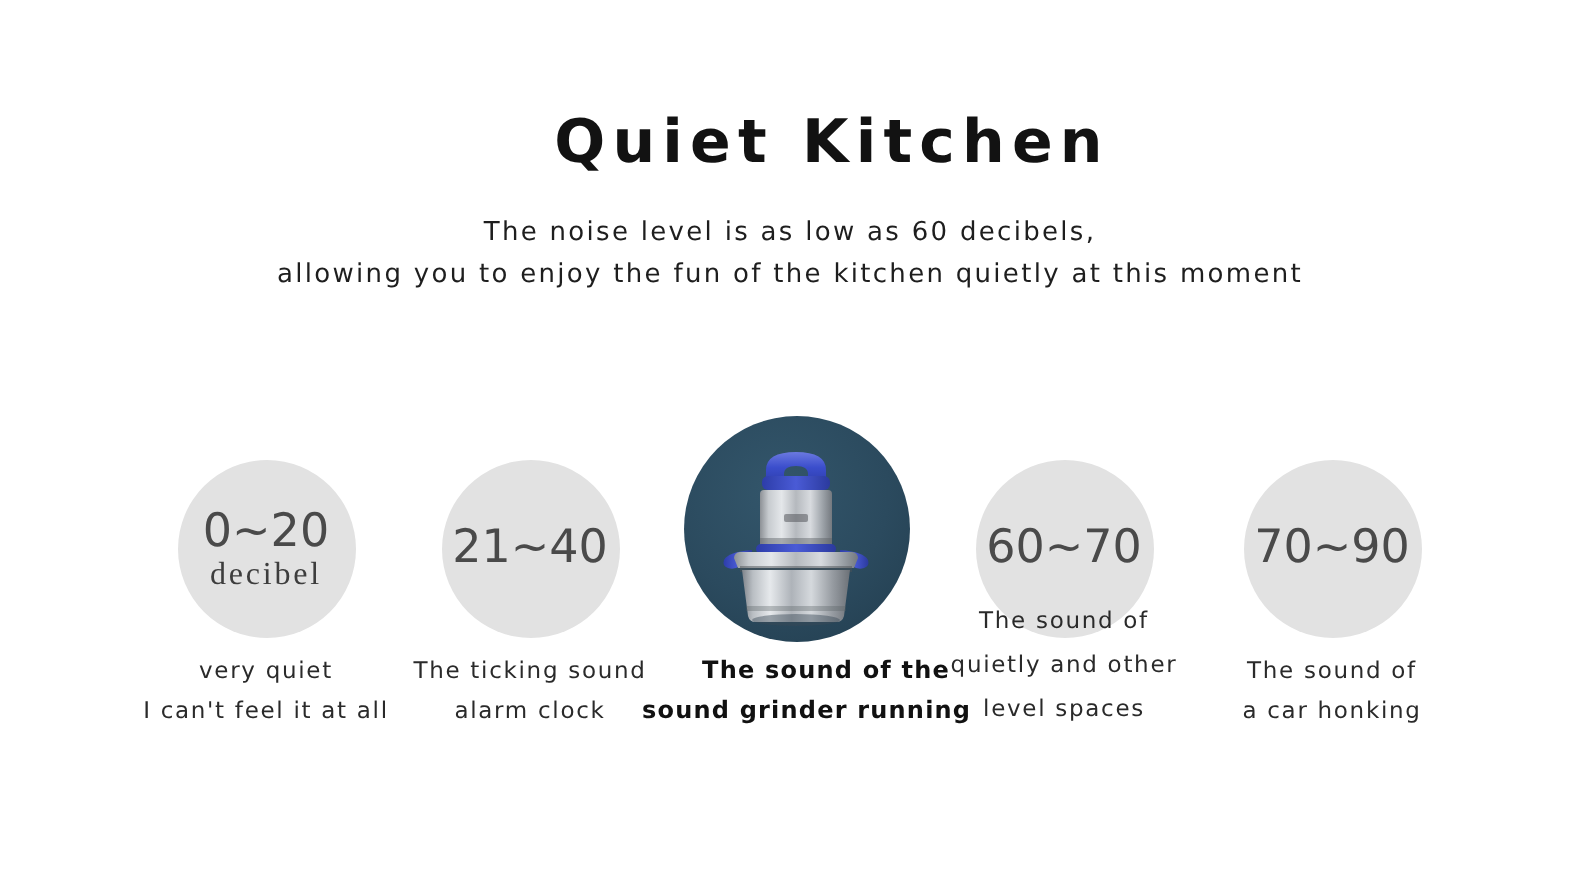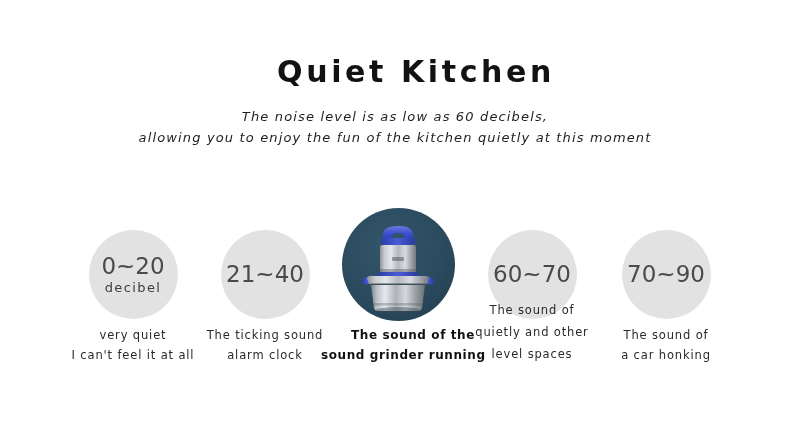--- a/index.html
+++ b/index.html
@@ -43,21 +43,20 @@
   }
   .subtitle {
     margin-top: 14px;
   }
   .subtitle-line {
     font-size: 13px;
     letter-spacing: 1.15px;
     color: #1e1e1e;
     line-height: 21px;
     white-space: nowrap;
-    font-style: italic;
   }
 
   
   .scale-row {
     position: absolute;
     left: 0;
     top: 205px;
     width: 790px;
     height: 230px;
   }
@@ -89,25 +88,26 @@
     justify-content: center;
   }
   .bubble .range {
     font-size: 23px;
     color: #4a4a4a;
     line-height: 25px;
     letter-spacing: 0px;
     font-weight: normal;
   }
   .bubble .unit {
-    font-size: 13px;
+    font-size: 16px;
     color: #3d3d3d;
     letter-spacing: 1.4px;
     line-height: 16px;
     margin-top: 1px;
+    font-family: Liberation Serif, serif;
   }
 
   
   .bubble.highlight {
     width: 113px;
     height: 113px;
     margin-left: -56.5px;
     top: 3px;
     background: radial-gradient(circle at 42% 34%, #33566b 0%, #2b4a5e 55%, #223d4e 100%);
     overflow: hidden;

